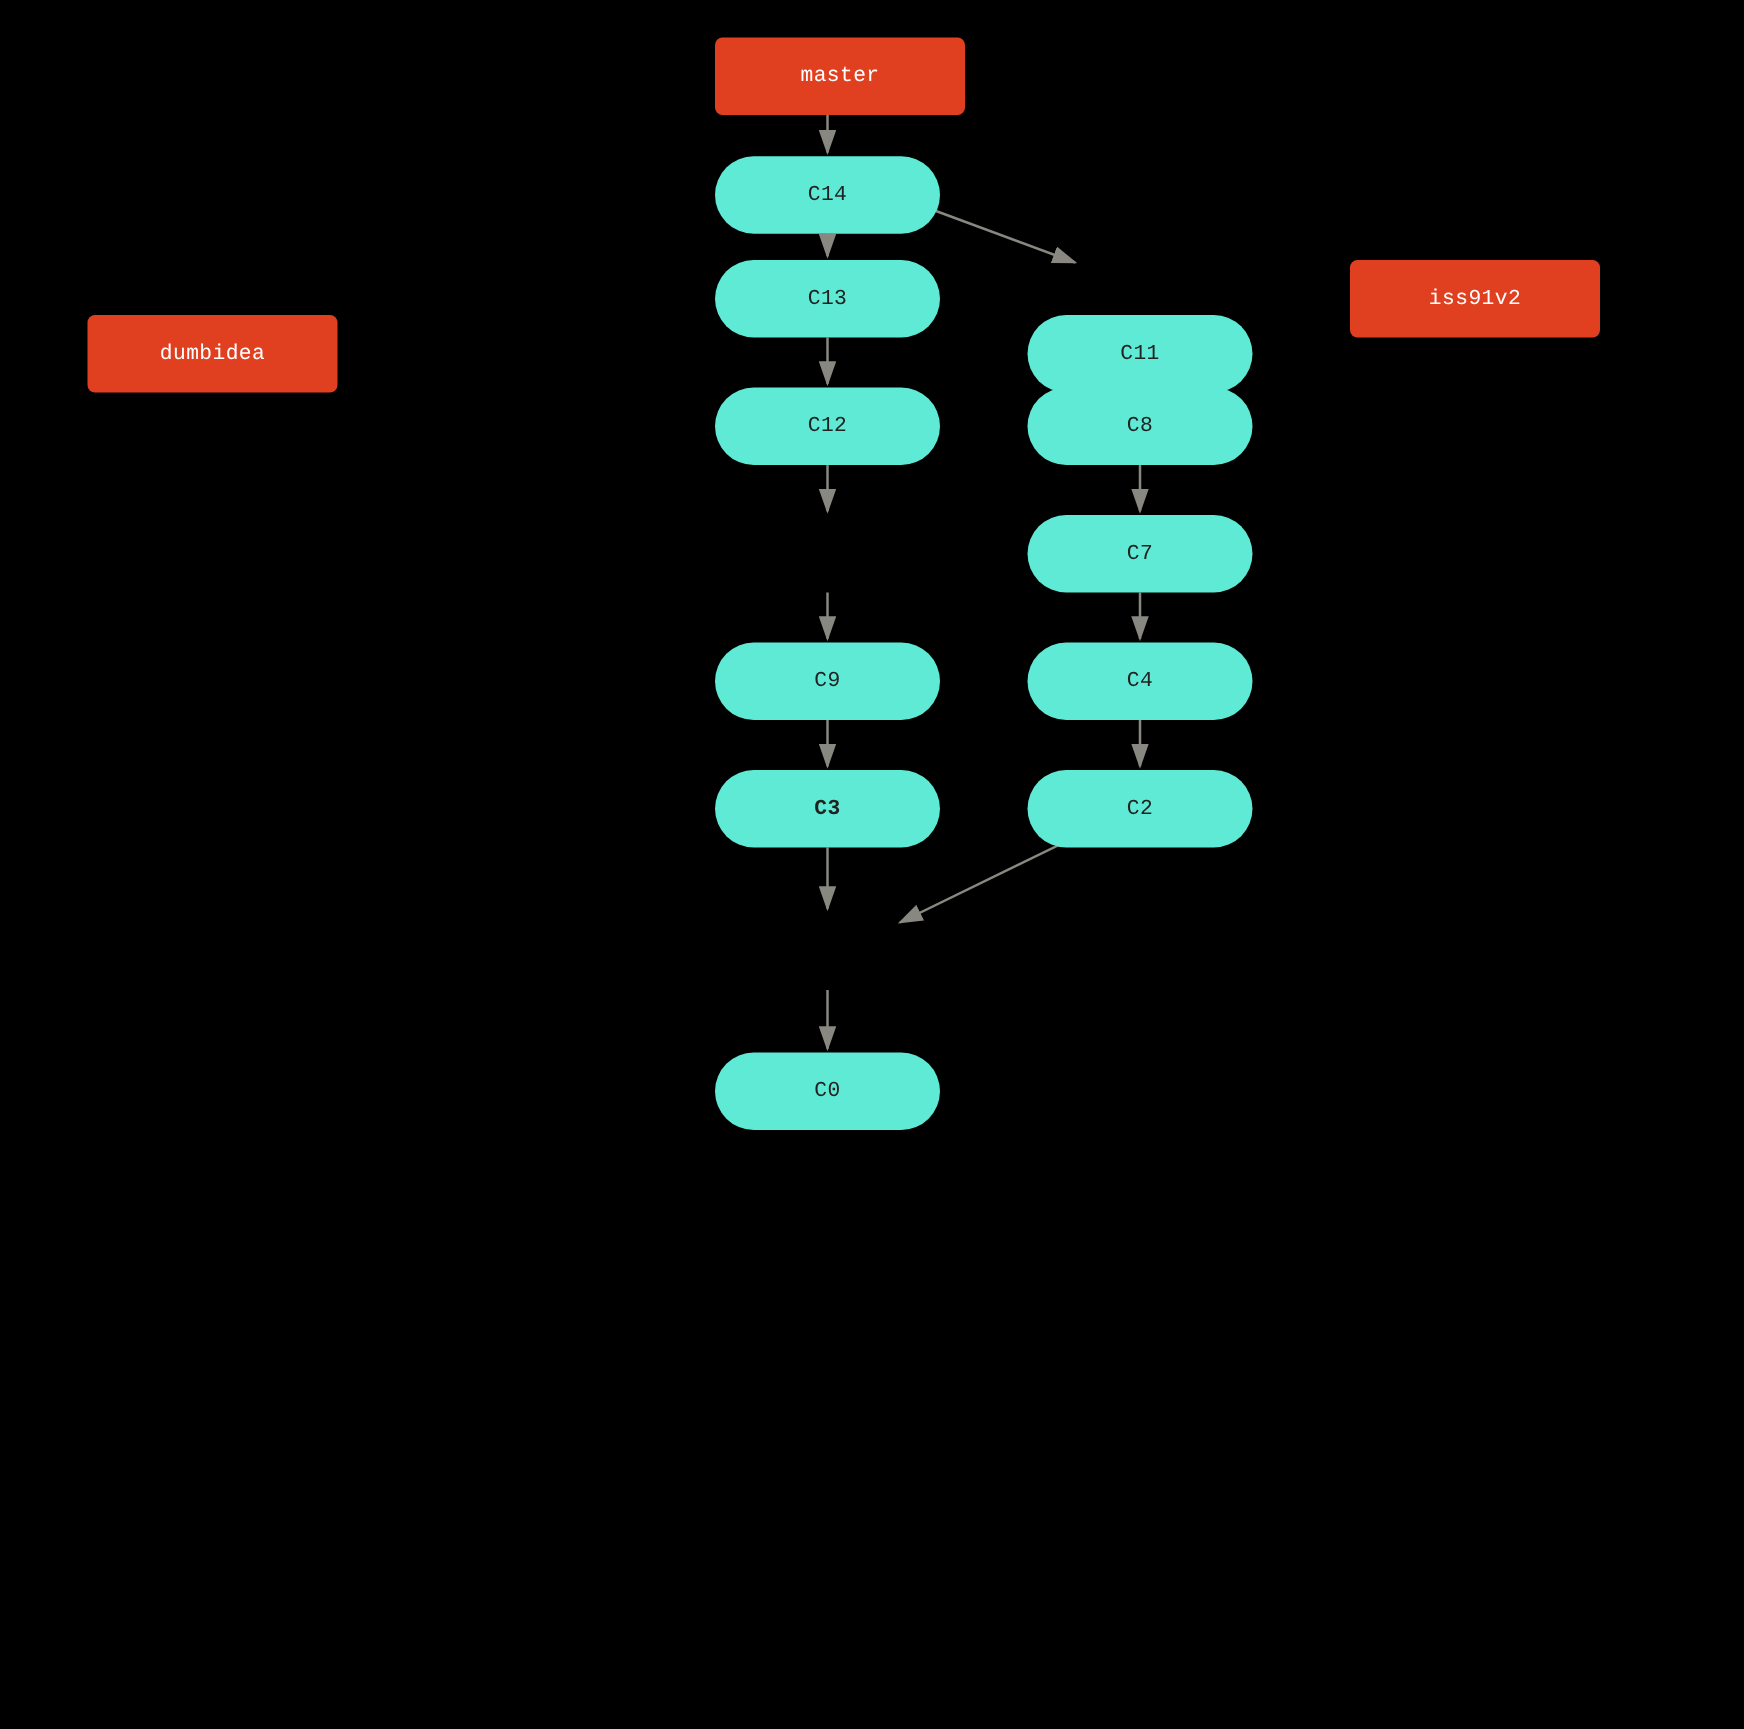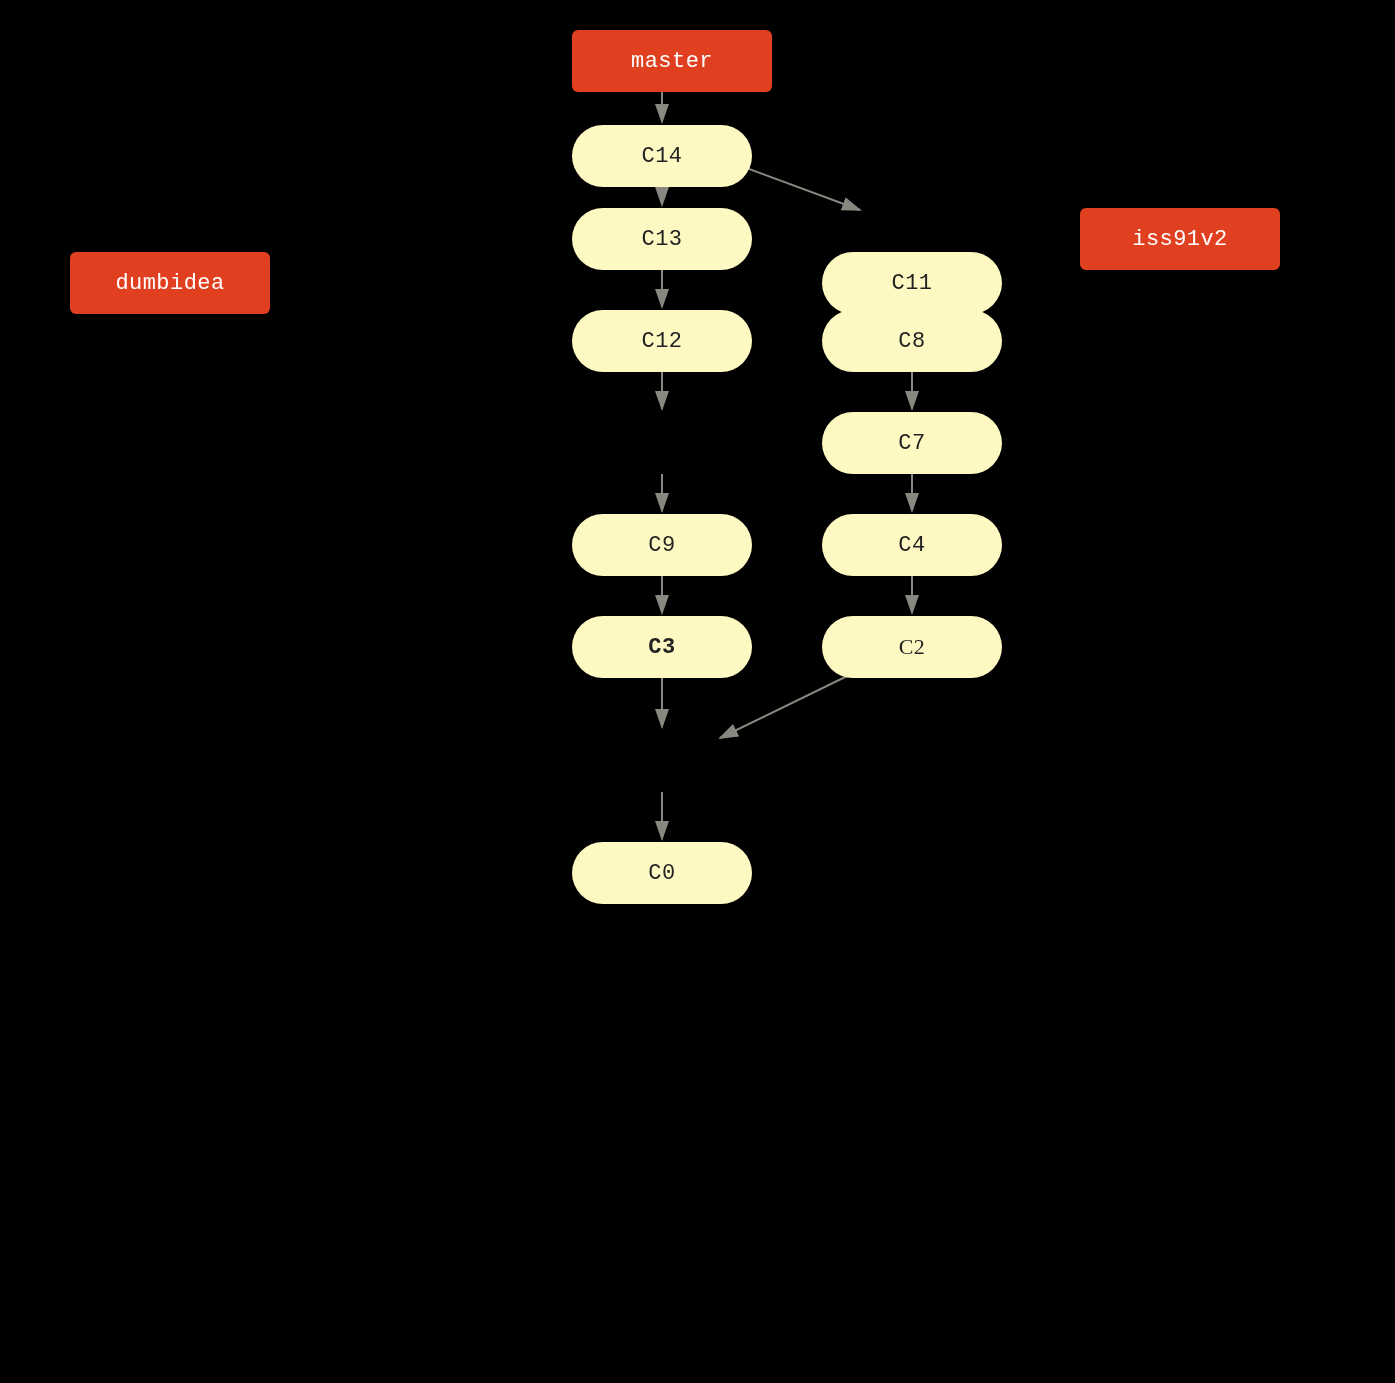--- a/index.html
+++ b/index.html
@@ -22,26 +22,26 @@
       top: 0; left: 0;
       width: 1395px;
       height: 1383px;
       pointer-events: none;
     }
     .node {
       position: absolute;
       display: flex;
       align-items: center;
       justify-content: center;
-      font-size: 22px;
+      font-size: 17px;
       font-weight: 400;
       letter-spacing: 0.02em;
     }
     .node-commit {
-      background: #fef9c3;
+      background: #5eead4;
       border-radius: 50px;
       color: #222;
       width: 180px;
       height: 62px;
     }
     .node-branch {
       background: #e04020;
       border-radius: 6px;
       color: #fff;
       width: 200px;
@@ -58,21 +58,21 @@
     #node-c13       { left: 572px; top: 208px; }
     #node-c11       { left: 822px; top: 208px; margin-top: 44px; }
     #node-iss91v2   { left: 1080px; top: 208px; }
     #node-c12       { left: 572px; top: 310px; }
     #node-c8        { left: 822px; top: 310px; }
     #node-c10       { left: 572px; top: 412px; }
     #node-c7        { left: 822px; top: 412px; }
     #node-c9        { left: 572px; top: 514px; }
     #node-c4        { left: 822px; top: 514px; }
     #node-c3        { left: 572px; top: 616px; font-weight: bold; }
-    #node-c2        { left: 822px; top: 616px; font-family: Liberation Serif, serif; }
+    #node-c2        { left: 822px; top: 616px; }
     #node-c1        { left: 572px; top: 730px; }
     #node-c0        { left: 572px; top: 842px; }
   </style>
 </head>
 <body>
 
 <div class="diagram-container">
 
   <svg class="connections">
     <defs>

